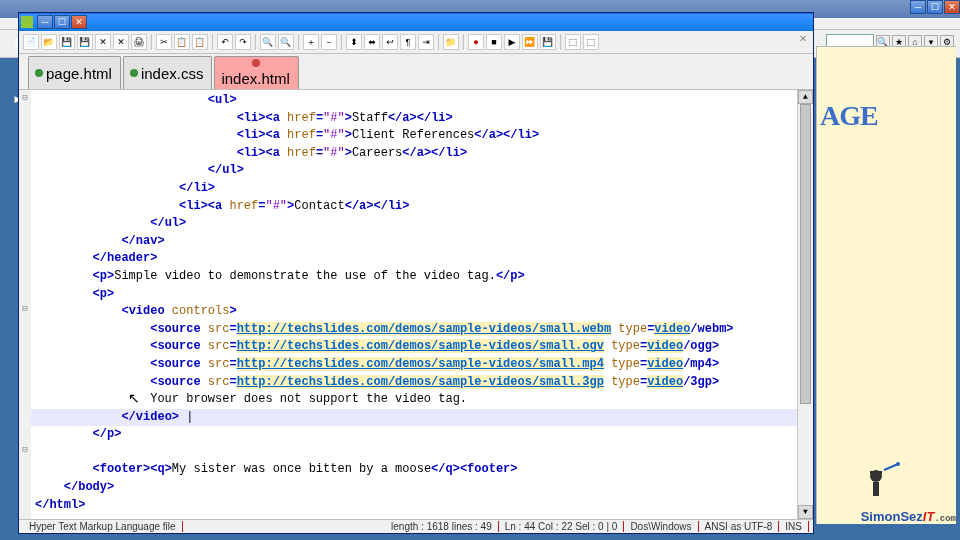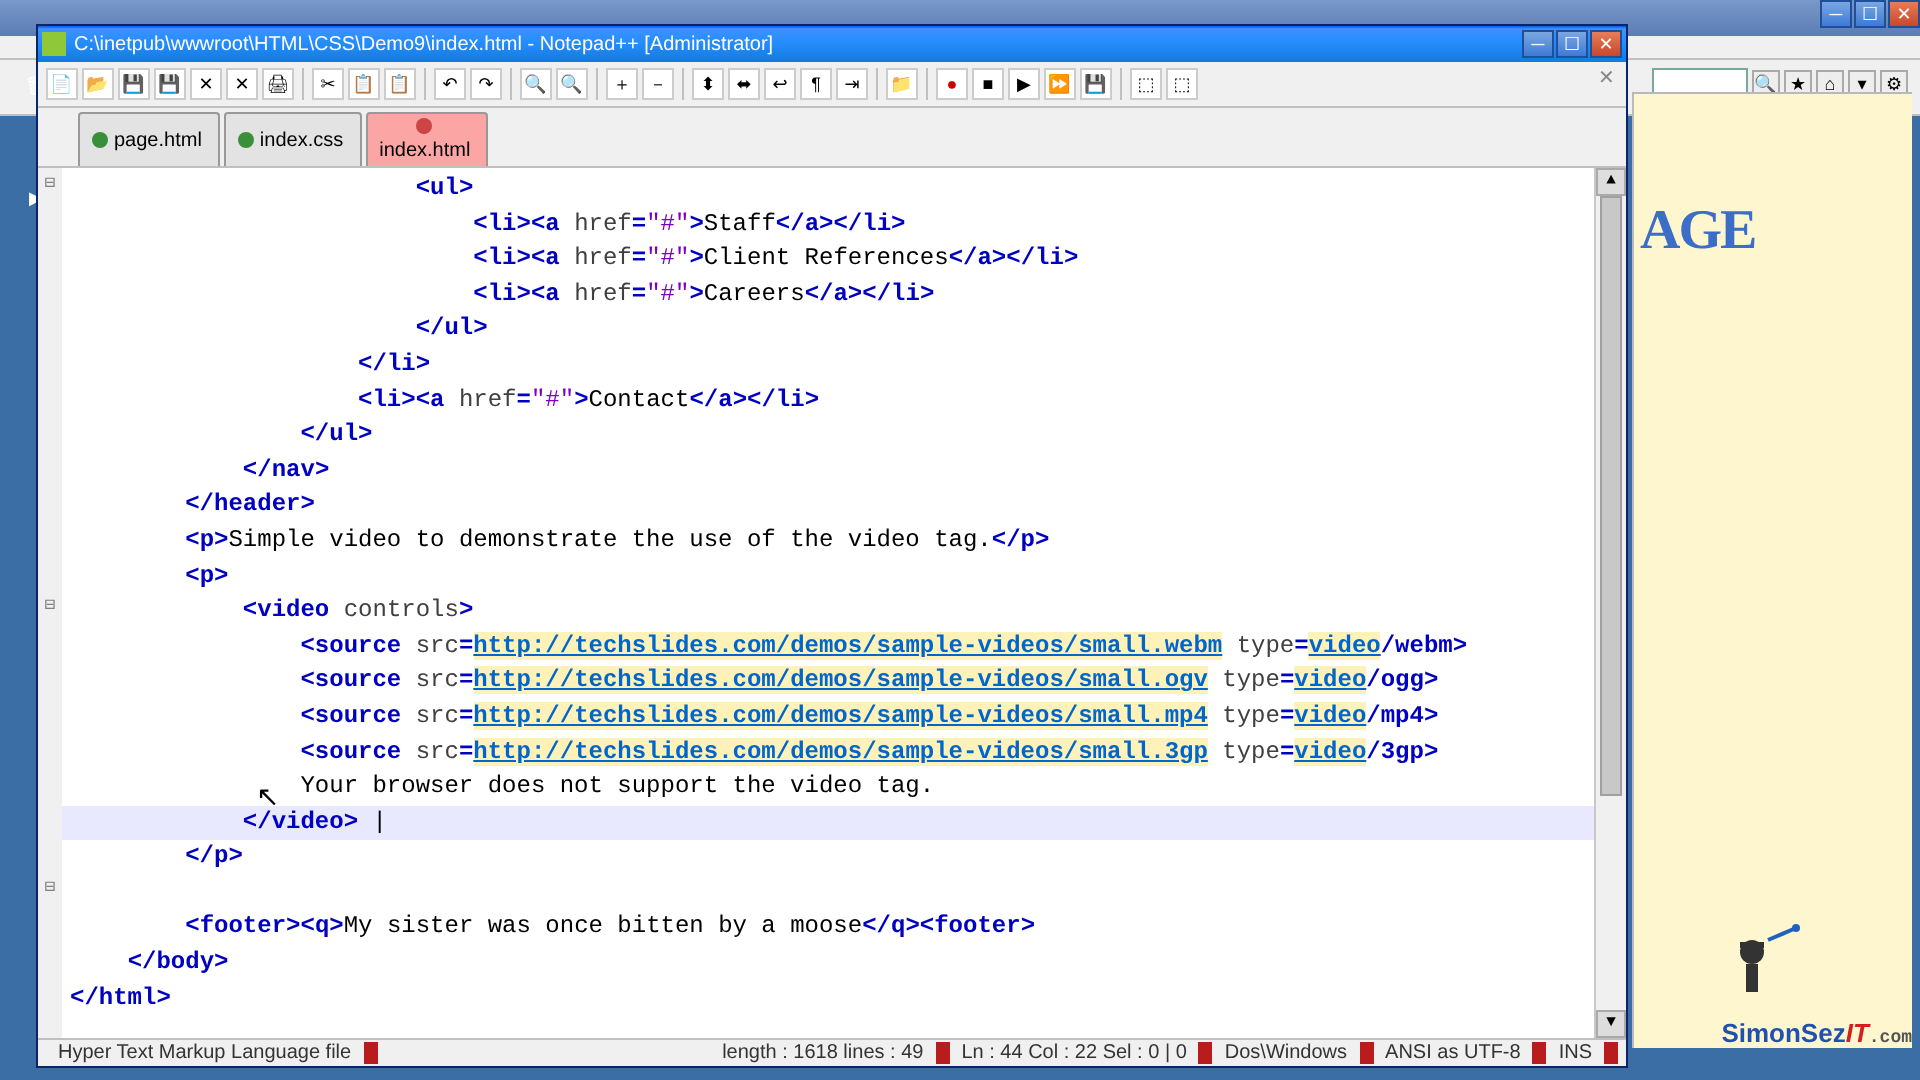--- a/index.html
+++ b/index.html
@@ -21,41 +21,41 @@
 .simonsez-txt span.i { color: #d02020; font-style: italic; }
 .simonsez-txt span.com { font-size: 9px; color: #555; font-family: Liberation Mono, monospace; }
 
 .npp { left: 18px; top: 12px; width: 796px; height: 522px; }
 .menubar { background: #f0f0f0; display: flex; gap: 0; font-size: 10px; padding: 1px 4px; border-bottom: 1px solid #c0c0c0; }
 .menubar span { padding: 1px 6px; cursor: pointer; }
 .close-x { position: absolute; right: 3px; top: 20px; width: 11px; height: 11px; color: #888; font-size: 10px; cursor: pointer; }
 .toolbar { background: #f0f0f0; padding: 3px 4px; display: flex; gap: 2px; border-bottom: 1px solid #c0c0c0; align-items: center; }
 .tbtn { width: 16px; height: 16px; border: 1px solid #ccc; background: #fff; display: flex; align-items: center; justify-content: center; font-size: 9px; cursor: pointer; }
 .tsep { width: 1px; height: 16px; background: #c0c0c0; margin: 0 2px; }
-.tabbar { background: #f0f0f0; display: flex; padding: 2px 4px 0 20px; border-bottom: 1px solid #c0c0c0; font-size: 10px; }
+.tabbar { background: #f0f0f0; display: flex; padding: 2px 4px 0 9px; border-bottom: 1px solid #c0c0c0; font-size: 15px; }
 .tab { padding: 2px 8px 2px 6px; border: 1px solid #999; border-bottom: none; margin-right: 2px; background: #e3e3e3; display: flex; align-items: center; gap: 3px; cursor: pointer; border-radius: 2px 2px 0 0; }
 .tab.active { background: #fca5a5; flex-direction: column; }
 .tab-dot { width: 8px; height: 8px; border-radius: 4px; background: #3a8f3a; display: inline-block; }
 .tab-dot.dirty { background: #cc4444; }
 .editor { flex: 1; background: #fff; display: flex; overflow: hidden; position: relative; font-family: "Courier New", monospace; font-size: 12px; }
 .gutter { background: #e4e4e4; color: #808080; text-align: right; padding: 2px 4px 2px 8px; user-select: none; line-height: 17.6px; }
 .fold { width: 12px; background: #f0f0f0; line-height: 17.6px; text-align: center; color: #808080; font-size: 9px; }
 .code { flex: 1; padding: 2px 4px; white-space: pre; line-height: 17.6px; position: relative; }
 .code .hl { position: absolute; left: 0; right: 0; height: 17.6px; background: #e8e8ff; z-index: 0; }
 .code pre { position: relative; z-index: 1; margin: 0; font-family: inherit; }
 .tg { color: #0000c0; font-weight: bold; }
-.at { color: #404040; }
+.at { color: #a16207; }
 .st { color: #8000c0; }
 .url { color: #0066cc; text-decoration: underline; background: #fff2b8; font-weight: bold; }
 .txt { color: #000; font-weight: normal; }
 .vscroll { width: 16px; background: #f0f0f0; border-left: 1px solid #c8c8c8; position: relative; }
 .vscroll .thumb { position: absolute; left: 2px; right: 2px; top: 14px; height: 300px; background: #c8c8c8; border: 1px solid #a0a0a0; }
 .vscroll .arr { position: absolute; left: 0; right: 0; height: 14px; background: #ddd; border: 1px solid #aaa; font-size: 8px; text-align: center; line-height: 12px; }
 .statusbar { background: #f0f0f0; border-top: 1px solid #c0c0c0; display: flex; font-size: 10px; padding: 1px 4px; color: #333; }
-.statusbar span { padding: 0 6px; border-right: 7px solid #b91c1c; }
+.statusbar span { padding: 0 6px; border-right: 1px solid #b91c1c; }
 .statusbar .grow { flex: 1; border: none; }
 .cursor-icon { position: absolute; left: 128px; top: 390px; z-index: 20; font-size: 14px; color: #000; }
 
 .bg-titlebar { height: 18px; background: linear-gradient(#7a98c8,#5b7db5); display: flex; }
 .bg-titlebar .titlebar-btns { margin-left: auto; }
 .bg-menu { height: 12px; background: #f0f0f0; border-bottom: 1px solid #c0c0c0; }
 .bg-tool { height: 28px; background: #f0f0f0; border-bottom: 1px solid #c0c0c0; position: relative; }
 .bg-search { position: absolute; right: 6px; top: 4px; display: flex; align-items: center; gap: 2px; }
 .bg-search input { width: 48px; height: 16px; border: 1px solid #7a9; font-size: 10px; }
 .bg-search .ico { width: 14px; height: 14px; border: 1px solid #aaa; background: #eee; font-size: 9px; text-align: center; line-height: 12px; cursor: pointer; }
@@ -95,21 +95,20 @@
     <div class="simonsez-txt"><span>SimonSez</span><span class="i">IT</span><span class="com">.com</span></div>
   </div>
 </div>
 
 <div class="desktop-icon" style="left:-2px;top:38px">🗑<br></div>
 <div class="desktop-icon" style="left:-2px;top:94px">▶<br></div>
 
 <div class="window npp">
   <div class="titlebar">
     <span class="titlebar-icon"></span>
-    <span class="titlebar-text">C:\inetpub\wwwroot\HTML\CSS\Demo9\index.html - Notepad++ [Administrator]</span>
     <div class="titlebar-btns">
       <div class="titlebar-btn">─</div>
       <div class="titlebar-btn">☐</div>
       <div class="titlebar-btn close">✕</div>
     </div>
   </div>
   <div class="close-x">✕</div>
   <div class="toolbar">
     <div class="tbtn">📄</div>
     <div class="tbtn">📂</div>

